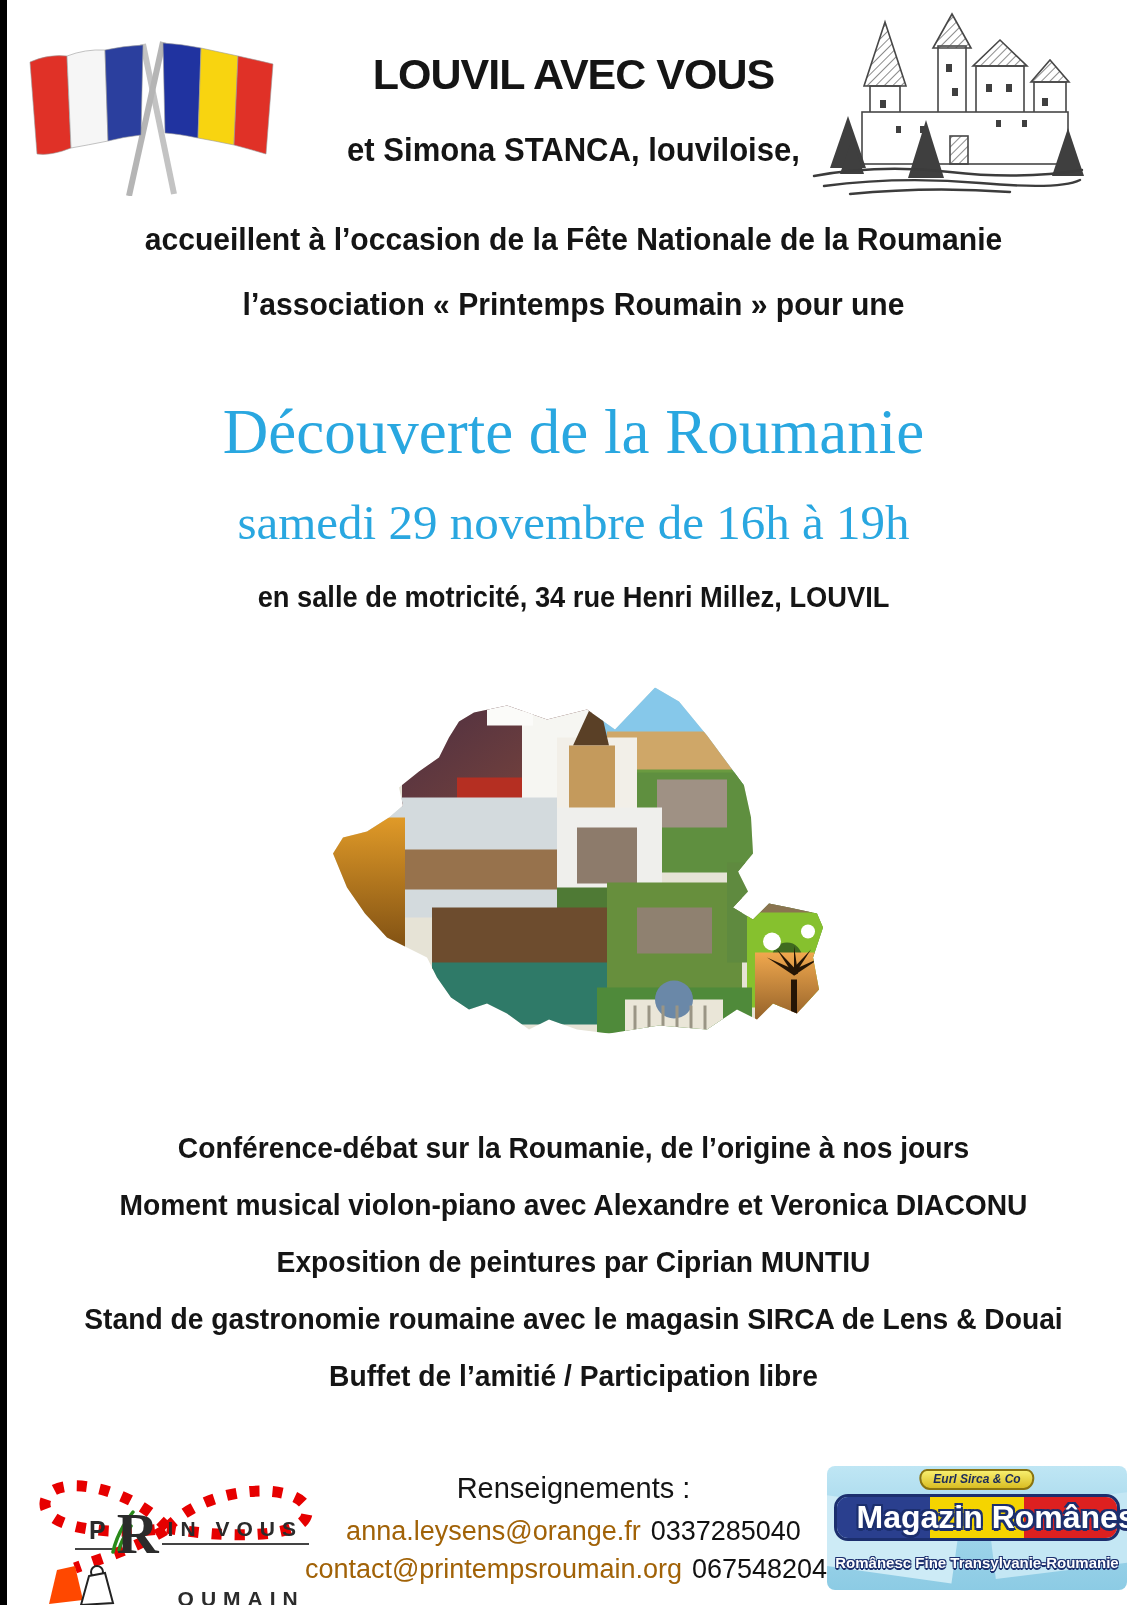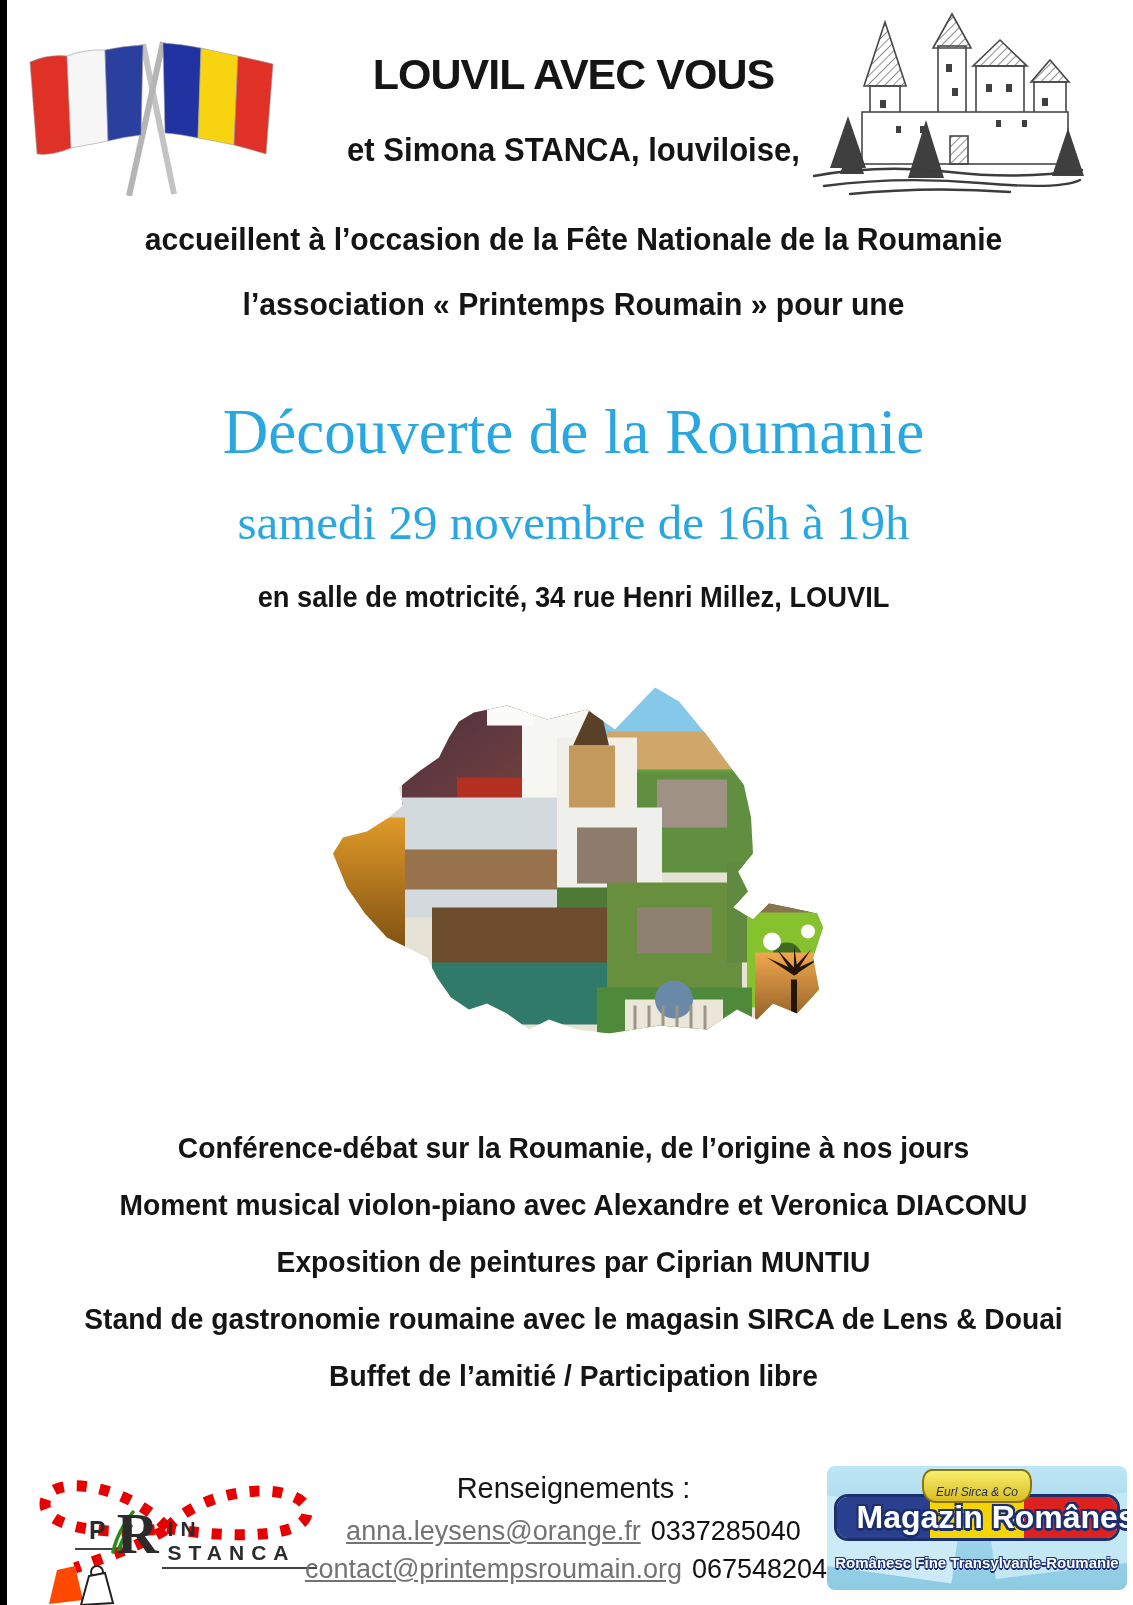--- a/index.html
+++ b/index.html
@@ -20,21 +20,21 @@
   .intro2{top:286px; font-size:32px; font-weight:bold;}
 
   .event-title{top:396px; font-size:63px; font-family:"Liberation Serif", serif; color:#29a7e0; font-weight:normal;}
   .event-date{top:494px; font-size:49px; font-family:"Liberation Serif", serif; color:#29a7e0; font-weight:normal;}
   .event-loc{top:581px; font-size:29px; font-weight:bold;}
 
   .activity{font-size:30px; font-weight:bold;}
 
   .contact-h{top:1472px; font-size:29px; font-weight:normal;}
   .contact-line{font-size:27px;}
-  .email{color:#737373; text-decoration:underline; cursor:pointer;}
+  .email{color:#a16207; cursor:pointer;}
   .phone{color:#111; margin-left:10px; text-decoration:none;}
 
   
   .pr-logo{left:10px; top:1438px; width:300px; height:167px;}
   .pr-text{
     position:absolute; left:58px; top:74px; display:flex; align-items:flex-start;
     color:#2b2b2b; background:rgba(255,255,255,.0);
   }
   .pr-p{font-size:25px; font-weight:bold; border-bottom:2px solid #444; padding:4px 8px 3px 14px;}
   .pr-r{font-size:58px; line-height:44px; font-weight:bold; font-family:"Liberation Serif", serif; margin:0 3px; position:relative; z-index:2;}
@@ -53,21 +53,21 @@
   .mag-mtn2{position:absolute; right:-14px; top:34px; width:150px; height:70px; background:#c4e7f4; transform:rotate(-7deg);}
   .mag-stripes{position:absolute; left:7px; right:7px; top:28px; height:47px; border-radius:14px; border:3px solid #1c2f6e; display:flex; overflow:hidden; box-sizing:border-box;}
   .mag-stripes i{flex:1;}
   .mag-stripes .s1{background:#2a3f8e;}
   .mag-stripes .s2{background:#f5d400;}
   .mag-stripes .s3{background:#dd2020;}
   .mag-ribbon{
     position:absolute; left:50%; top:3px; transform:translateX(-50%);
     background:linear-gradient(180deg,#f7ee6e,#d9bd22); border:2px solid #8a7410;
     border-radius:10px 10px 14px 14px / 12px 12px 16px 16px;
-    padding:14px 12px 2px 12px; font-size:12px; font-weight:normal; font-style:italic; color:#1a2a5a; white-space:nowrap; z-index:3;
+    padding:1px 12px 2px 12px; font-size:12px; font-weight:bold; font-style:italic; color:#1a2a5a; white-space:nowrap; z-index:3;
   }
   .mag-title{
     position:absolute; left:0; width:100%; top:33px; text-align:center; z-index:2;
     font-size:32px; font-weight:bold; color:#ffffff; letter-spacing:0px; white-space:nowrap;
     text-shadow:-2px -2px 0 #1c2f6e, 2px -2px 0 #1c2f6e, -2px 2px 0 #1c2f6e, 2px 2px 0 #1c2f6e, 0 3px 0 #1c2f6e;
     margin-left:28px;
   }
   .mag-sub{
     position:absolute; left:0; width:100%; top:88px; text-align:center;
     font-size:15px; font-weight:bold; color:#ffffff; white-space:nowrap;
@@ -237,21 +237,21 @@
       <circle cx="80" cy="134" r="6" fill="none" stroke="#222" stroke-width="2"></circle>
       <polygon points="72,138 88,135 96,165 64,167" fill="#ffffff" stroke="#222" stroke-width="2"></polygon>
     </svg>
     <svg class="pr-leaf" width="28" height="44" viewBox="0 0 28 44">
       <path d="M4,42 C8,24 16,12 24,2 M10,40 C12,30 18,22 22,16" stroke="#2a8a1a" stroke-width="3.5" fill="none" stroke-linecap="round"></path>
     </svg>
     <div class="pr-text">
       <span class="pr-p">P</span>
       <span class="pr-r">R</span>
       <span class="pr-col">
-        <span class="pr-top">IN STANCA</span>
+        <span class="pr-top">IN VOUS</span>
         <span class="pr-bottom">OUMAIN</span>
       </span>
     </div>
   </div>
 
   <div class="cline contact-h">Renseignements :</div>
   <div class="cline contact-line" style="top:1516px">
     <a class="email">anna.leysens@orange.fr</a><span class="phone">0337285040</span>
   </div>
   <div class="cline contact-line" style="top:1554px">

